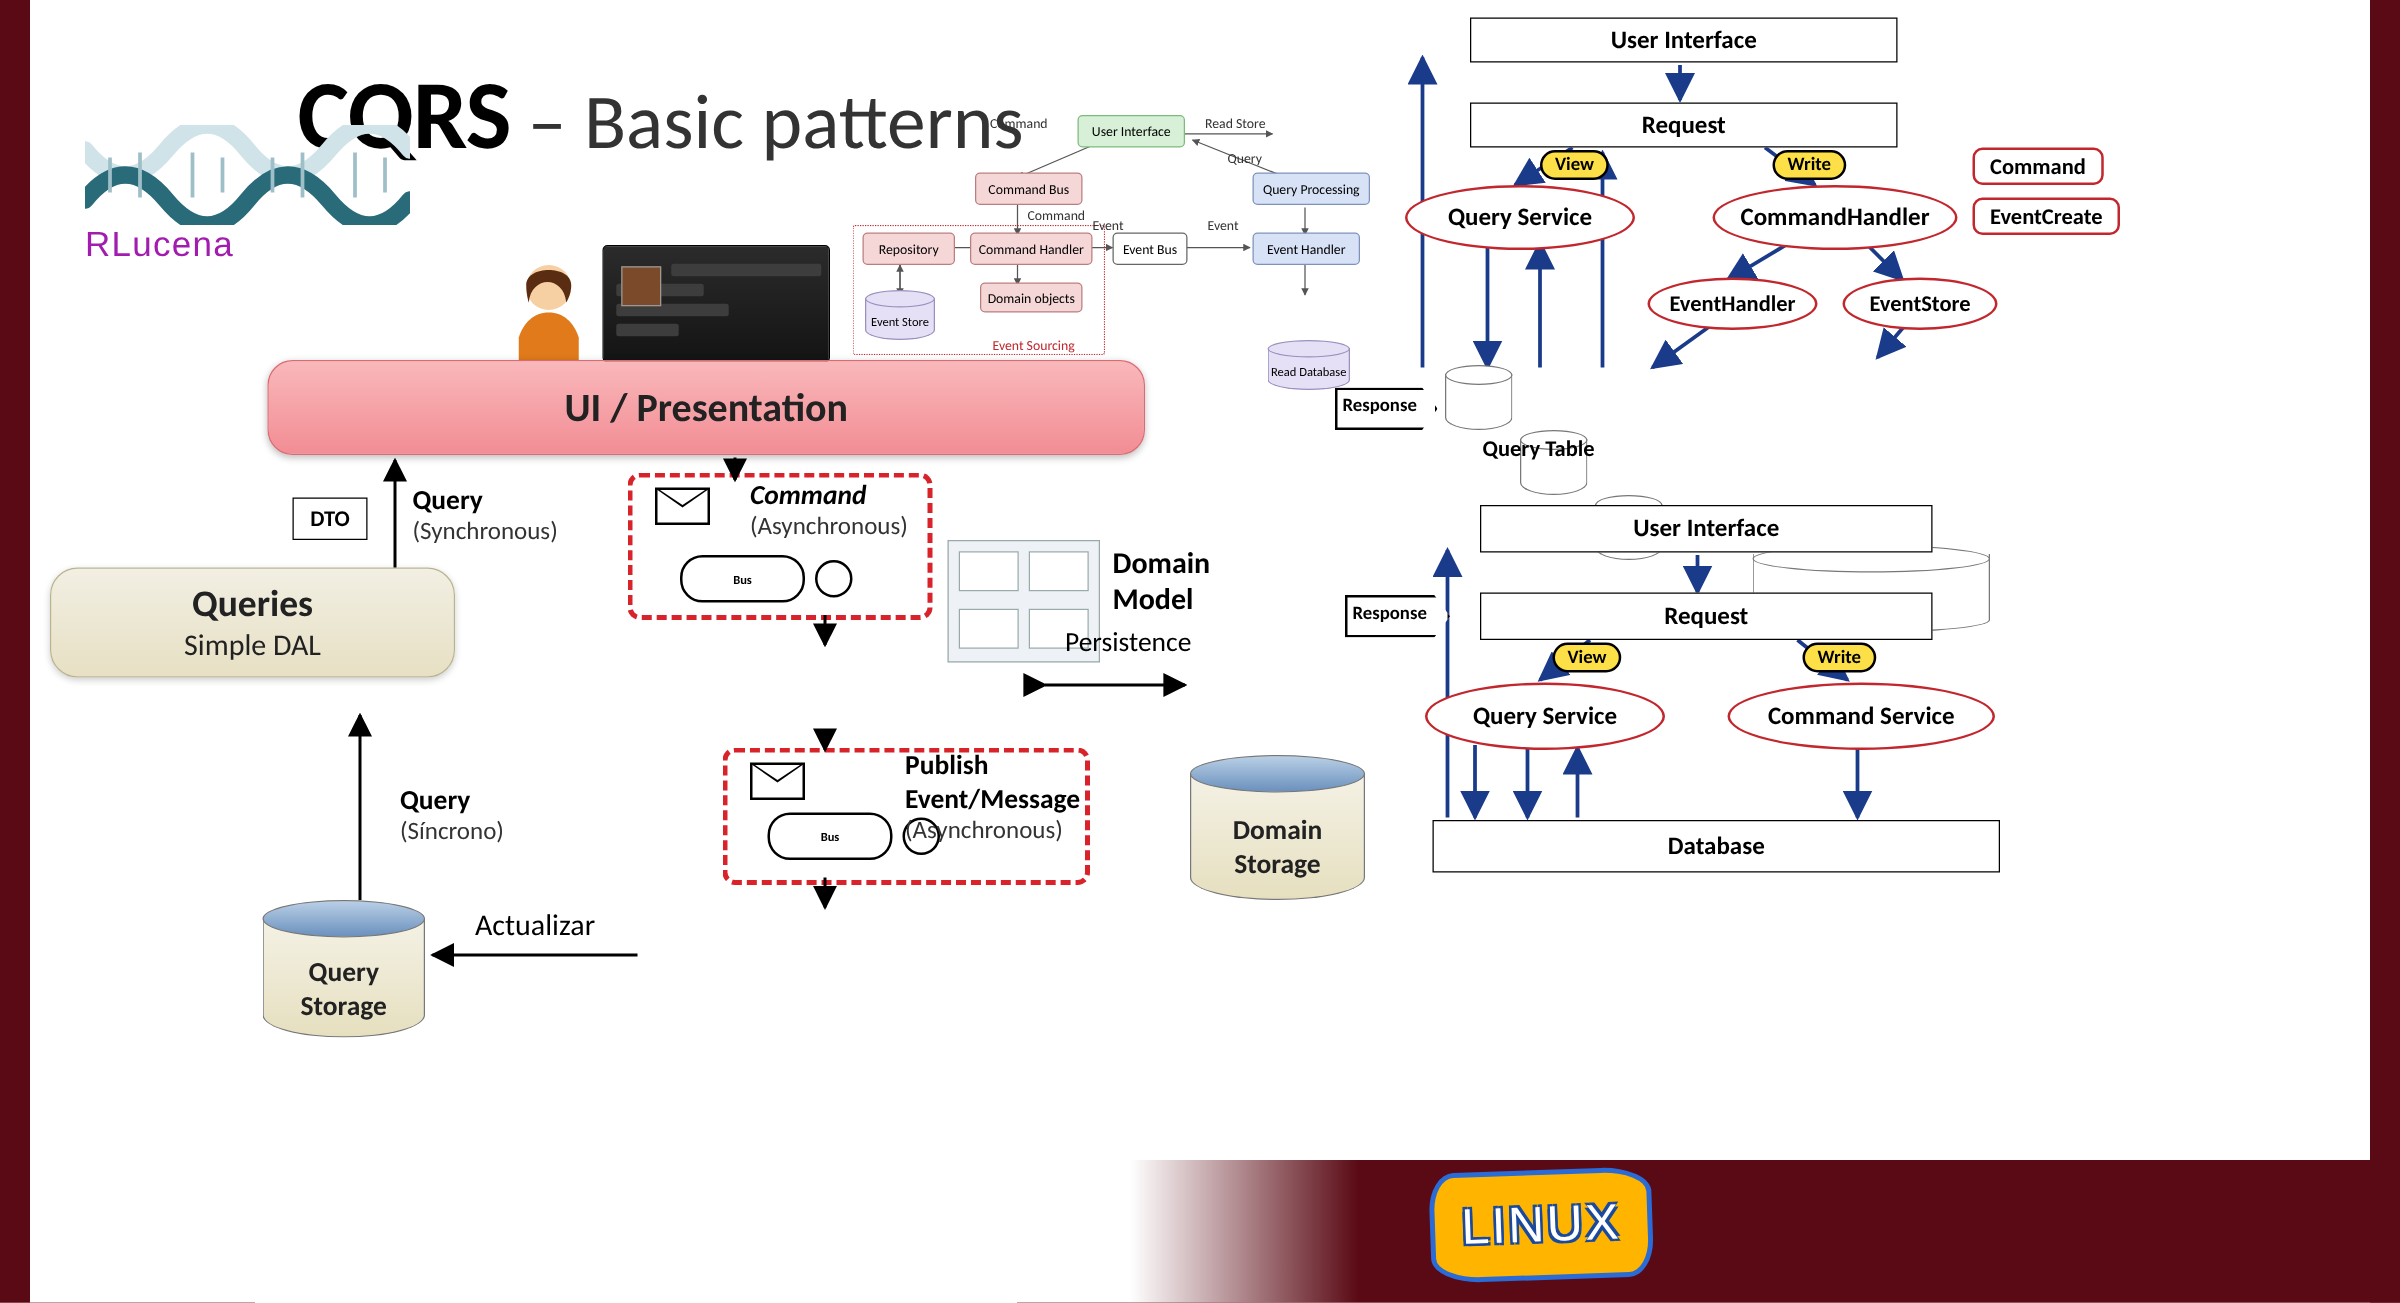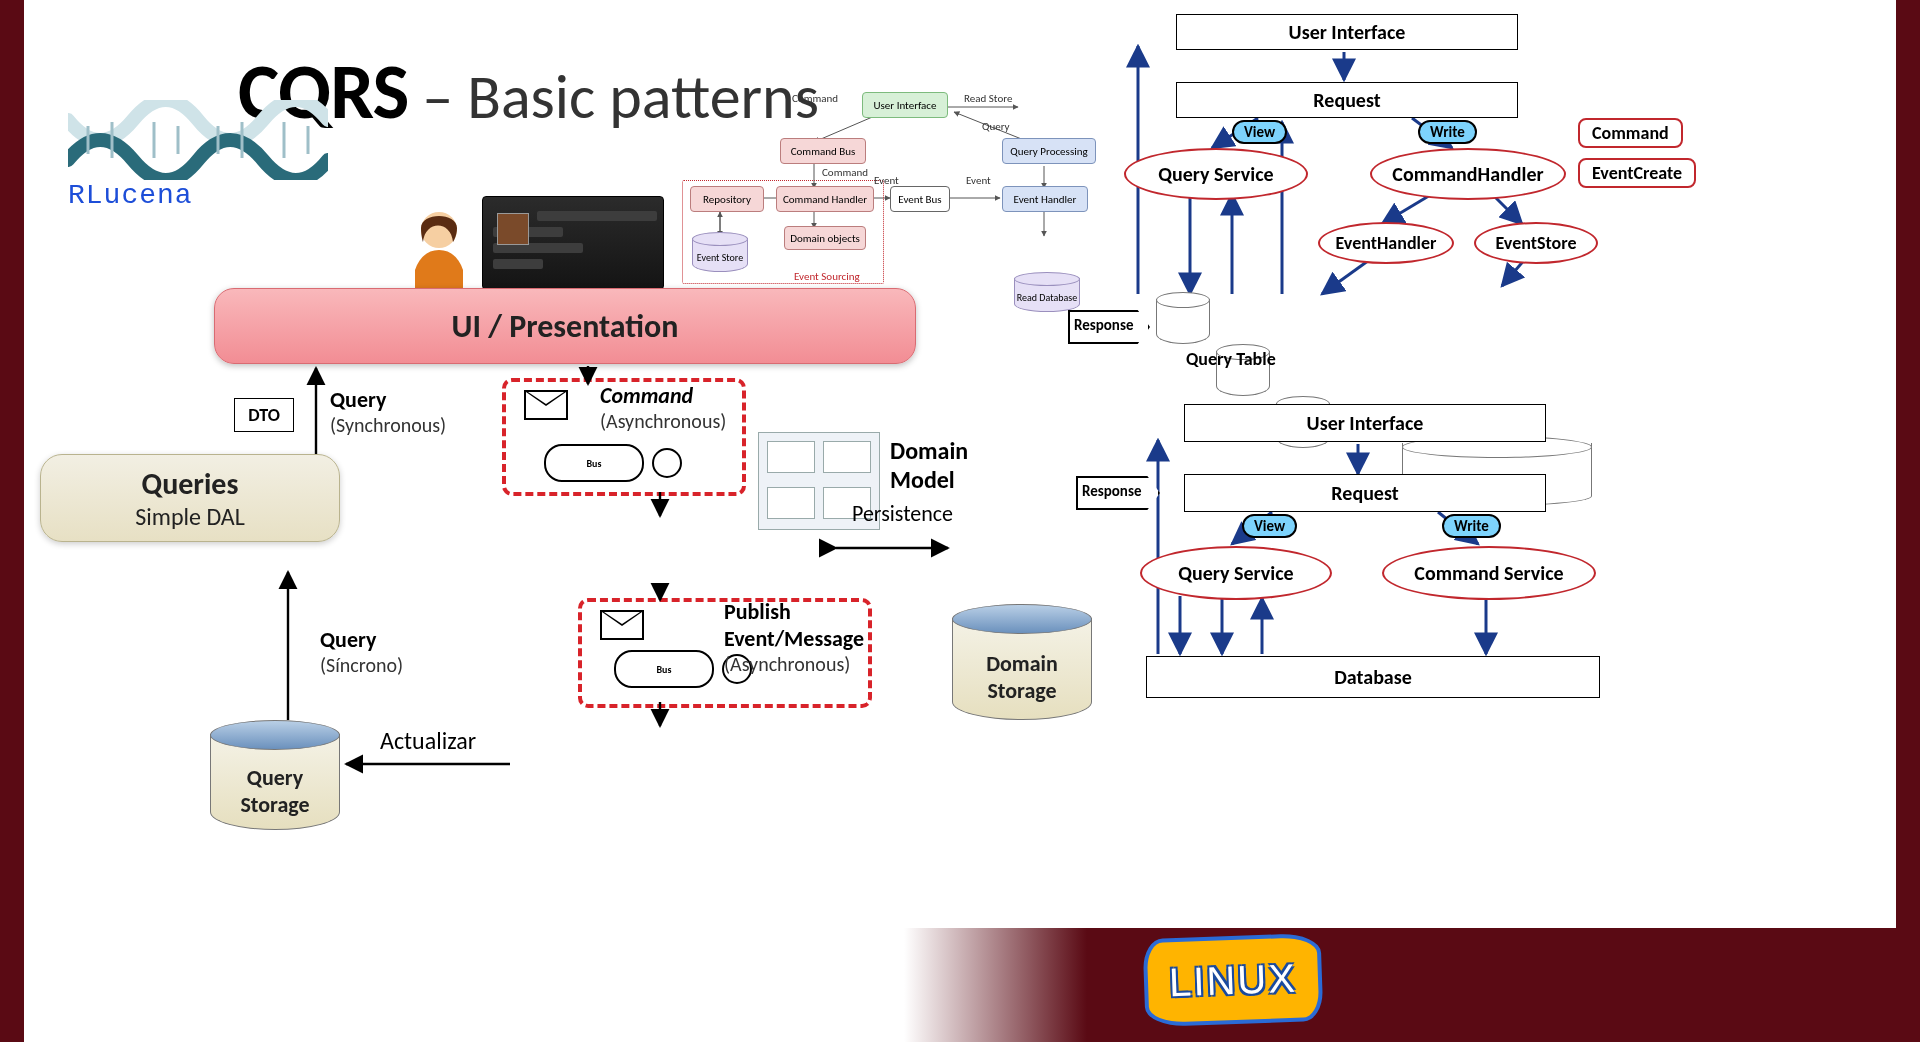--- a/index.html
+++ b/index.html
@@ -4,36 +4,36 @@
 <style>
   html,body{margin:0;padding:0;width:1920px;height:1042px;font-family:Calibri,Arial,sans-serif;background:#5a0a14;overflow:hidden}
   .slide{position:absolute;left:24px;top:0;width:1872px;height:1042px;background:#fff}
   .abs{position:absolute}
   .title-strong{font-weight:900;font-size:78px;color:#000;letter-spacing:-1px}
   .title-light{font-weight:300;font-size:62px;color:#333}
   
   .logo{left:44px;top:100px;width:260px;height:110px}
   .helix{position:relative;width:260px;height:80px}
   .helix svg{position:absolute;left:0;top:0}
-  .logo-text{font-family:Liberation Mono, monospace;font-size:28px;color:#1d4ed8;letter-spacing:1px}
+  .logo-text{font-family:Liberation Sans, sans-serif;font-size:28px;color:#a21caf;letter-spacing:1px}
   
   .box{border:1px solid #000;background:#fff;display:flex;align-items:center;justify-content:center;font-size:20px;font-weight:bold}
   .oval{border:2px solid #c1272d;border-radius:50%;background:#fff;display:flex;align-items:center;justify-content:center;font-size:20px;font-weight:bold}
   .oval-b{border:2px solid #2a2a8a;border-radius:50%;background:#fff;display:flex;align-items:center;justify-content:center;font-size:18px;font-weight:bold}
   .tag{border:2px solid #c1272d;border-radius:8px;background:#fff;padding:2px 12px;font-size:18px;font-weight:bold;color:#000}
-  .badge{border:2px solid #000;border-radius:18px;background:#7dd3fc;padding:1px 10px;font-size:15px;font-weight:bold}
+  .badge{border:2px solid #000;border-radius:18px;background:#fde047;padding:1px 10px;font-size:15px;font-weight:bold}
   .pent{position:relative}
   .pent-shape{width:100%;height:100%;background:#fff;border:2px solid #000;clip-path:polygon(0 0,85% 0,100% 50%,85% 100%,0 100%)}
   .pent-txt{position:absolute;left:6px;top:50%;transform:translateY(-50%);font-size:15px;font-weight:bold}
   
   .ui-bar{left:190px;top:288px;width:700px;height:74px;border-radius:20px;background:linear-gradient(#f9b8bb,#f28d94);border:1px solid #d96b72;box-shadow:0 2px 6px rgba(0,0,0,.25);display:flex;align-items:center;justify-content:center;font-size:32px;font-weight:bold;color:#222}
   
   .blue-bar{border-radius:20px;background:linear-gradient(#d7f0fb,#aee1f6);border:1px solid #6bbde0;box-shadow:0 2px 6px rgba(0,0,0,.2);display:flex;align-items:center;justify-content:center;font-size:30px;font-style:italic;font-weight:bold;color:#222}
   
-  .beige{border-radius:22px;background:linear-gradient(#f2efe3,#e7e0c4);border:1px solid #b9b38e;box-shadow:0 2px 6px rgba(0,0,0,.2);text-align:center;padding:10px 6px;color:#222}
+  .beige{border-radius:22px;background:linear-gradient(#f2efe3,#e7e0c4);border:1px solid #b9b38e;box-shadow:0 2px 6px rgba(0,0,0,.2);text-align:center;padding:10px 18px;color:#222}
   
   .dash{border:4px dashed #d8232a;border-radius:10px}
   .bus{display:flex;align-items:center;gap:8px}
   .bus-cap{width:96px;height:34px;border:2px solid #000;border-radius:18px;display:flex;align-items:center;justify-content:center;font-size:10px;font-weight:bold;background:#fff}
   .envelope{width:40px;height:26px;border:2px solid #000;background:#fff;position:relative}
   .envelope:before{content:"";position:absolute;left:0;top:0;width:0;height:0;border-left:20px solid transparent;border-right:20px solid transparent;border-top:14px solid #000}
   .envelope:after{content:"";position:absolute;left:2px;top:0;width:0;height:0;border-left:18px solid transparent;border-right:18px solid transparent;border-top:12px solid #fff}
   
   .cyl{position:relative}
   .cyl-body{position:absolute;left:0;right:0;top:14px;bottom:0;border:1px solid #777;border-top:none;border-radius:0 0 50% 50%/0 0 18px 18px;background:linear-gradient(#f4f2e6,#e6dfbf)}

